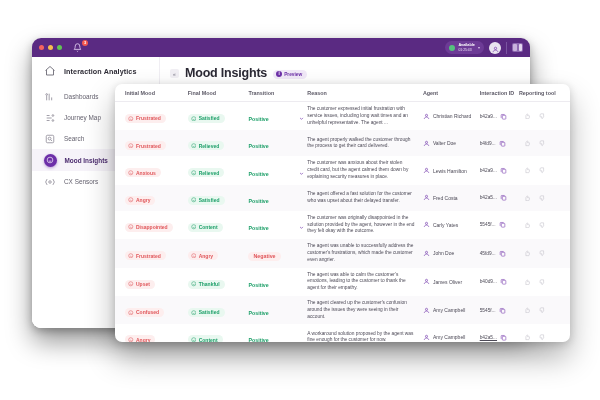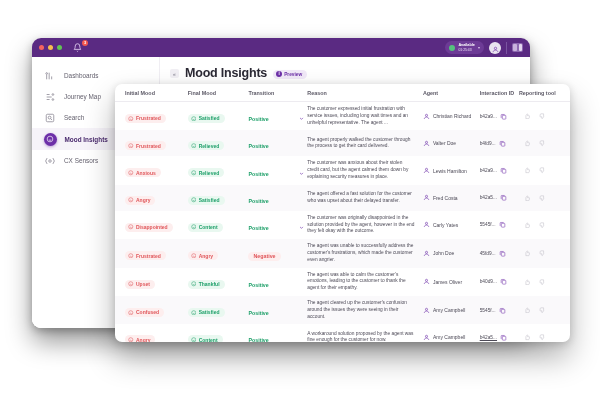--- a/index.html
+++ b/index.html
@@ -217,20 +217,29 @@
         <span class="panel-icon">
             <i></i>
             <i></i>
           </span>
       </div>
     </div>
 
     <div class="app-body">
 
       <nav class="sidebar">
+        <div class="nav-head">
+          <span class="ico">
+            <svg viewBox="0 0 24 24" fill="none" stroke="#6c6a75" stroke-width="1.8">
+                <path d="M3 11l9-8 9 8"></path>
+                <path d="M5 10v10h14V10"></path>
+              </svg>
+          </span>
+          <span class="nav-title">Interaction Analytics</span>
+        </div>
 
         <div class="nav-item">
           <span class="ico">
             <svg viewBox="0 0 24 24" fill="none" stroke="currentColor" stroke-width="1.9">
                 <path d="M4 20V9"></path>
                 <path d="M10 20V4"></path>
                 <path d="M16 20v-7"></path>
                 <circle cx="4" cy="6" r="2"></circle>
               </svg>
           </span>

